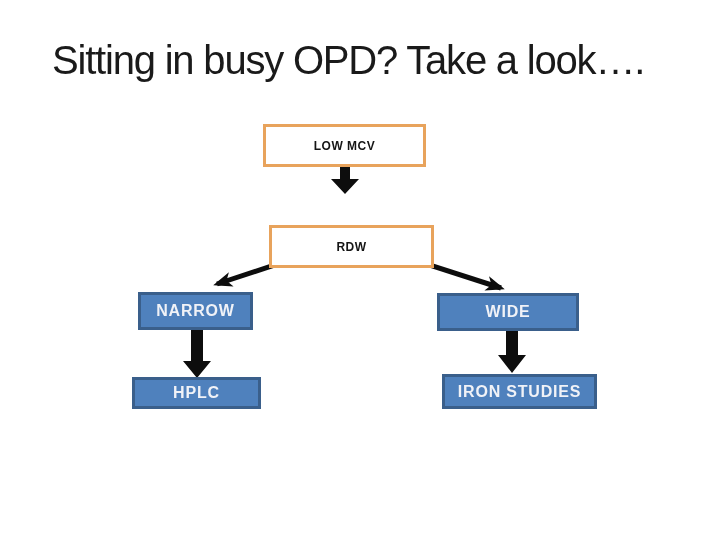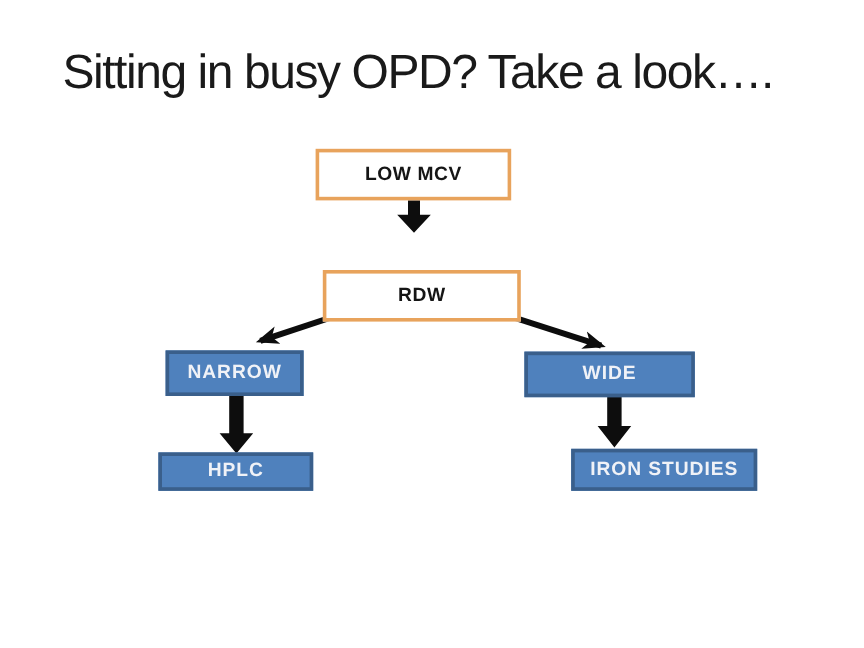--- a/index.html
+++ b/index.html
@@ -36,34 +36,34 @@
     justify-content: center;
     font-size: 16px;
     font-weight: bold;
     letter-spacing: 0.8px;
     text-align: center;
   }
   .node.orange {
     background: #ffffff;
     border: 3px solid var(--orange-border, #e8a35c);
     color: var(--dark-text, #151515);
-    font-size: 16px;
+    font-size: 12px;
     letter-spacing: 0.5px;
   }
   .node.blue {
     background: var(--blue-fill, #4f81bd);
     border: 3px solid var(--blue-border, #3a5f8b);
     color: var(--blue-text, #f0f2f7);
   }
   .node-low-mcv      { left: 263px; top: 124px; width: 163px; height: 43px; }
   .node-rdw          { left: 269px; top: 197px; width: 165px; height: 43px; margin-top: 28px; }
   .node-narrow       { left: 138px; top: 292px; width: 115px; height: 38px; }
   .node-wide         { left: 437px; top: 293px; width: 142px; height: 38px; }
   .node-hplc         { left: 132px; top: 377px; width: 129px; height: 32px; }
-  .node-iron-studies { left: 442px; top: 374px; width: 155px; height: 35px; margin-left: 34px; }
+  .node-iron-studies { left: 442px; top: 374px; width: 155px; height: 35px; }
   .arrows {
     position: absolute;
     left: 0; top: 0;
     width: 720px;
     height: 540px;
     pointer-events: none;
   }
   .arrows .block  { fill: var(--arrow-black, #0d0d0d); stroke: none; }
   .arrows .thin   { stroke: var(--arrow-black, #0d0d0d); stroke-width: 5; fill: none; }
   .arrows .head   { fill: var(--arrow-black, #0d0d0d); }

